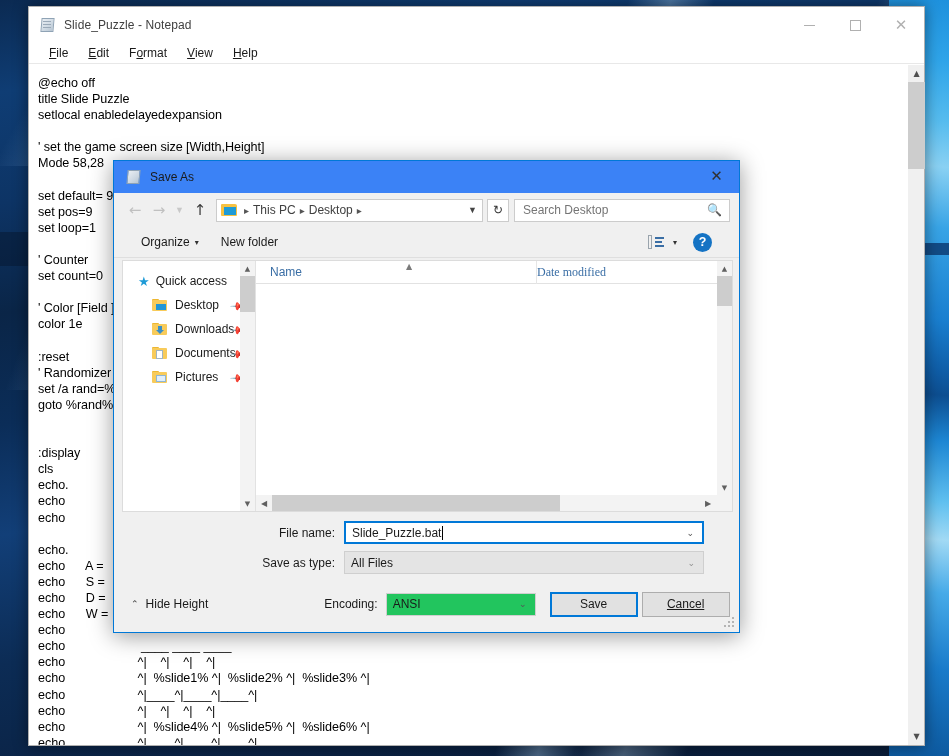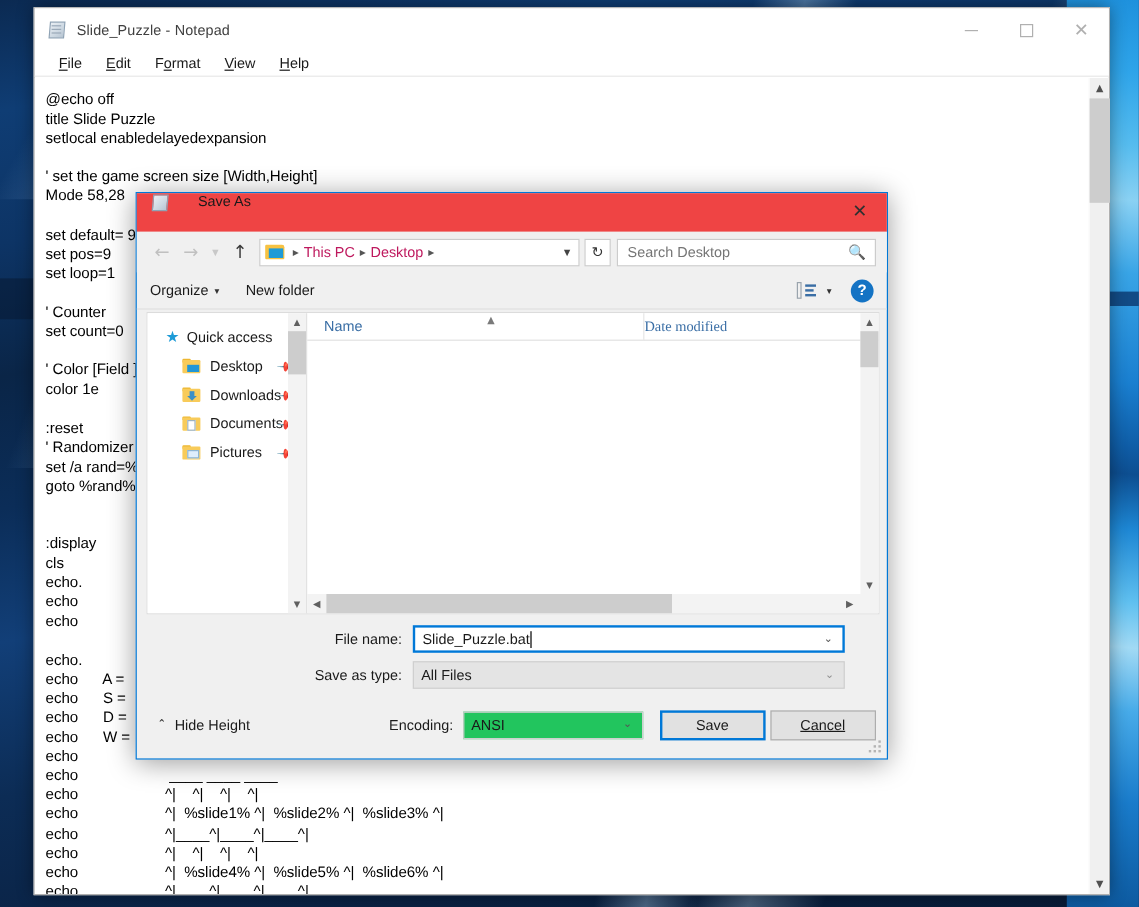--- a/index.html
+++ b/index.html
@@ -139,24 +139,23 @@
   
   #saveas {
     position: absolute;
     left: 113px; top: 160px;
     width: 627px; height: 473px;
     background: #f0f0f0;
     border: 1px solid #0078d7;
     box-shadow: 0 3px 22px rgba(0,0,0,0.40);
   }
   #sa-titlebar {
-    height: 32px; background: #ef4444;
-    display: flex; align-items: flex-start;
-    position: relative;
-    gap: 15px;
+    height: 32px; background: #3b82f6;
+    display: flex; align-items: center;
+    position: relative;
   }
   #sa-icon { width: 16px; height: 16px; margin-left: 12px; margin-right: 8px; position: relative; }
   #sa-icon .pad {
     position: absolute; left: 1px; top: 1px; width: 13px; height: 14px;
     background: linear-gradient(135deg, #e9eef3 0%, #cdd8e2 60%, #b7c5d2 100%);
     border: 1px solid #8fa3b5; transform: skewX(-5deg);
   }
   #sa-title { font-size: 12px; color: #1a1a1a; }
   #sa-close {
     position: absolute; right: 0; top: 0;
@@ -186,21 +185,21 @@
     display: flex; align-items: center; padding-left: 4px;
     font-size: 12px; color: #1a1a1a;
     position: relative;
   }
   .bc-folder {
     width: 17px; height: 14px; margin-right: 2px; position: relative;
   }
   .bc-folder .back { position:absolute; left:0; top:1px; width:16px; height:12px; background:#f7c242; border-radius:1px 2px 1px 1px; }
   .bc-folder .front { position:absolute; left:3px; top:4px; width:12px; height:8px; background:#1e9bd7; }
   .bc-sep { color: #555; margin: 0 4px; font-size: 10px; }
-  .bc-item { color: #be185d; }
+  .bc-item { color: #404040; }
   #bc-dropdown {
     position: absolute; right: 5px; top: 0; height: 21px;
     display: flex; align-items: center; color: #444; font-size: 9px;
   }
   #sa-refresh {
     width: 22px; height: 23px;
     border: 1px solid #cccccc; background: #ffffff;
     display: flex; align-items: center; justify-content: center;
     font-size: 12px; color: #333;
     margin-right: 5px;
@@ -214,21 +213,21 @@
   #sa-search input {
     border: none; outline: none; width: 100%;
     font-size: 12px; color: #6d6d6d;
     font-family: "Liberation Sans", sans-serif;
     background: transparent;
   }
   #sa-search .mag { position: absolute; right: 7px; color: #444; font-size: 12px; }
 
   #sa-toolbar {
     height: 31px; display: flex; align-items: center;
-    padding: 0 11px;
+    padding: 0 27px;
     border-bottom: 1px solid #dfdfdf;
   }
   .tb-item { font-size: 12px; color: #1a1a1a; margin-right: 22px; display: flex; align-items: center; }
   .tb-caret { font-size: 8px; margin-left: 5px; color: #333; font-family: "DejaVu Sans", sans-serif; }
   #tb-right { margin-left: auto; display: flex; align-items: center; }
   #view-icon { width: 17px; height: 14px; position: relative; }
   #view-icon .col { position: absolute; left: 0; top: 0; width: 4px; height: 14px; border: 1px solid #9aa4ad; }
   #view-icon .ln { position: absolute; left: 7px; height: 1.5px; background: #3a6ea5; }
   #help-btn {
     width: 19px; height: 19px; border-radius: 50%;

